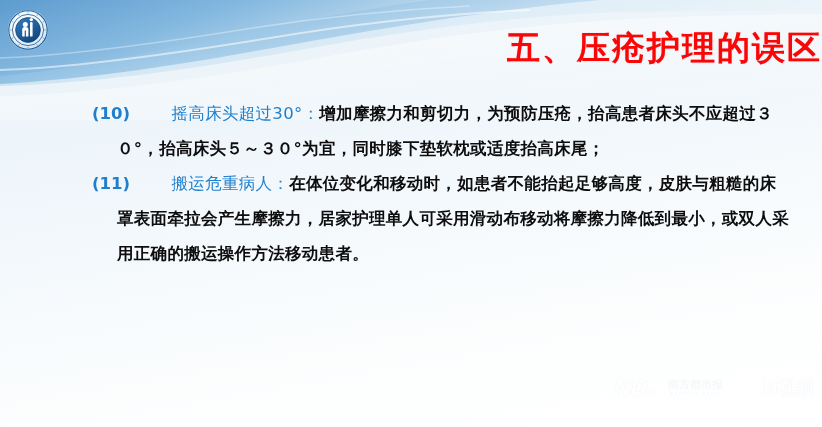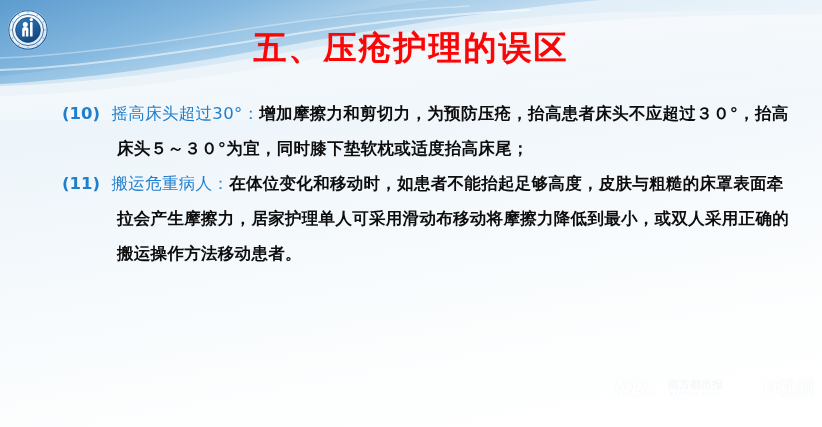--- a/index.html
+++ b/index.html
@@ -15,21 +15,21 @@
   
   .wave-layer{position:absolute;top:0;left:0;width:822px;height:120px;pointer-events:none;}
   
   #logo{
     position:absolute;left:7px;top:9px;width:42px;height:42px;
   }
   #logo svg{display:block;}
   
   #title{
     position:absolute;left:0;top:26px;width:822px;
-    text-align:center;
+    text-align:right;
     color:#fb0606;
     font-size:33px;
     font-weight:700;
     letter-spacing:2px;
     font-family:Liberation Sans, sans-serif;
     white-space:nowrap;
     text-shadow:0 0 1px rgba(251,6,6,.35);
   }
   
   #content{
@@ -44,20 +44,21 @@
     font-weight:700;
     color:#0d0d0d;
     letter-spacing:.3px;
   }
   .para .body{ }
   .p-hang{ padding-left:117px; text-indent:-55px; }
   .num{
     color:#1f7fcd;
     font-weight:700;
     letter-spacing:0px;
+    margin-left:30px;
   }
   .lead{
     color:#1f7fcd;
     font-weight:400;
   }
   
   #watermark{
     position:absolute;right:8px;bottom:28px;
     display:flex;align-items:center;gap:11px;
     opacity:.55;

